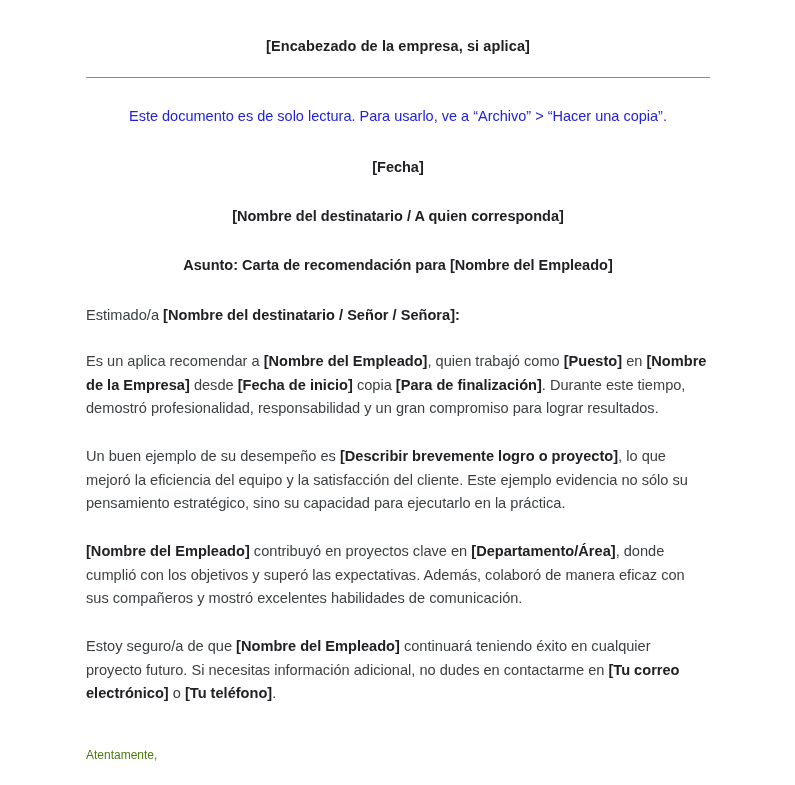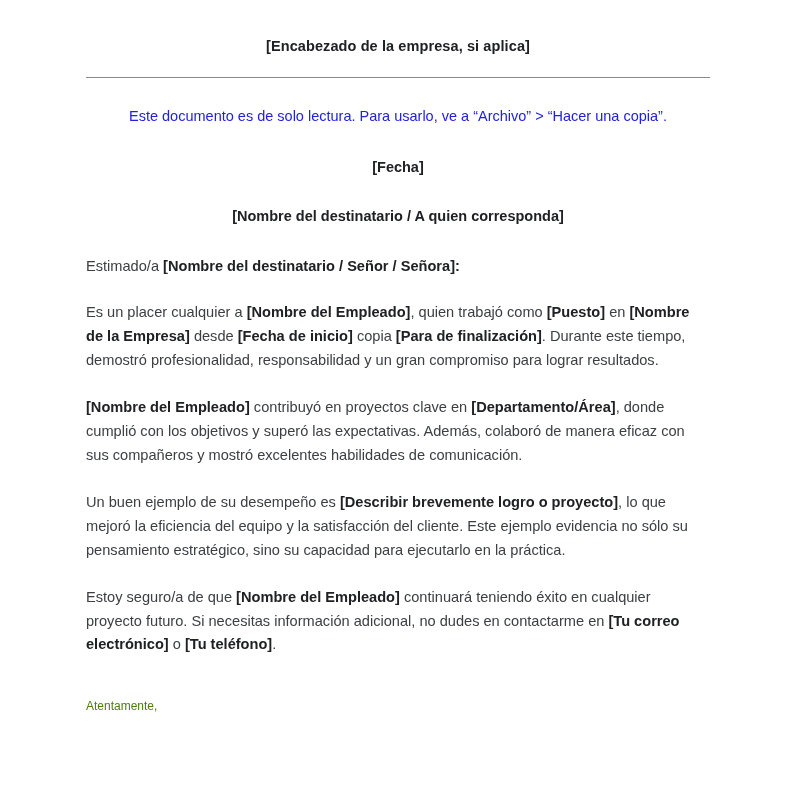--- a/index.html
+++ b/index.html
@@ -104,35 +104,36 @@
     <div class="doc-header">[Encabezado de la empresa, si aplica]</div>
 
     <hr class="header-rule">
 
     <div class="readonly-notice">Este documento es de solo lectura. Para usarlo, ve a “Archivo” &gt; “Hacer una copia”.</div>
 
     <div class="meta-line first">[Fecha]</div>
 
     <div class="meta-line">[Nombre del destinatario / A quien corresponda]</div>
 
+    <div class="meta-line">Asunto: Carta de recomendación para [Nombre del Empleado]</div>
 
     <div class="salutation">
       <span>Estimado/a </span><b>[Nombre del destinatario / Señor / Señora]:</b>
     </div>
 
     <div class="para">
-      <span>Es un placer cualquier a </span><b>[Nombre del Empleado]</b><span>, quien trabajó como </span><b>[Puesto]</b><span> en </span><b>[Nombre de la Empresa]</b><span> desde </span><b>[Fecha de inicio]</b><span> copia </span><b>[Para de finalización]</b><span>. Durante este tiempo, demostró profesionalidad, responsabilidad y un gran compromiso para lograr resultados.</span>
+      <span>Es un aplica recomendar a </span><b>[Nombre del Empleado]</b><span>, quien trabajó como </span><b>[Puesto]</b><span> en </span><b>[Nombre de la Empresa]</b><span> desde </span><b>[Fecha de inicio]</b><span> copia </span><b>[Para de finalización]</b><span>. Durante este tiempo, demostró profesionalidad, responsabilidad y un gran compromiso para lograr resultados.</span>
+    </div>
+
+    <div class="para">
+      <span>Un buen ejemplo de su desempeño es </span><b>[Describir brevemente logro o proyecto]</b><span>, lo que mejoró la eficiencia del equipo y la satisfacción del cliente. Este ejemplo evidencia no sólo su pensamiento estratégico, sino su capacidad para ejecutarlo en la práctica.</span>
     </div>
 
     <div class="para">
       <b>[Nombre del Empleado]</b><span> contribuyó en proyectos clave en </span><b>[Departamento/Área]</b><span>, donde cumplió con los objetivos y superó las expectativas. Además, colaboró de manera eficaz con sus compañeros y mostró excelentes habilidades de comunicación.</span>
-    </div>
-
-    <div class="para">
-      <span>Un buen ejemplo de su desempeño es </span><b>[Describir brevemente logro o proyecto]</b><span>, lo que mejoró la eficiencia del equipo y la satisfacción del cliente. Este ejemplo evidencia no sólo su pensamiento estratégico, sino su capacidad para ejecutarlo en la práctica.</span>
     </div>
 
     <div class="para">
       <span>Estoy seguro/a de que </span><b>[Nombre del Empleado]</b><span> continuará teniendo éxito en cualquier proyecto futuro. Si necesitas información adicional, no dudes en contactarme en </span><b>[Tu correo electrónico]</b><span> o </span><b>[Tu teléfono]</b><span>.</span>
     </div>
 
     <div class="closing">Atentamente,</div>
 
   </div>
 </div>

